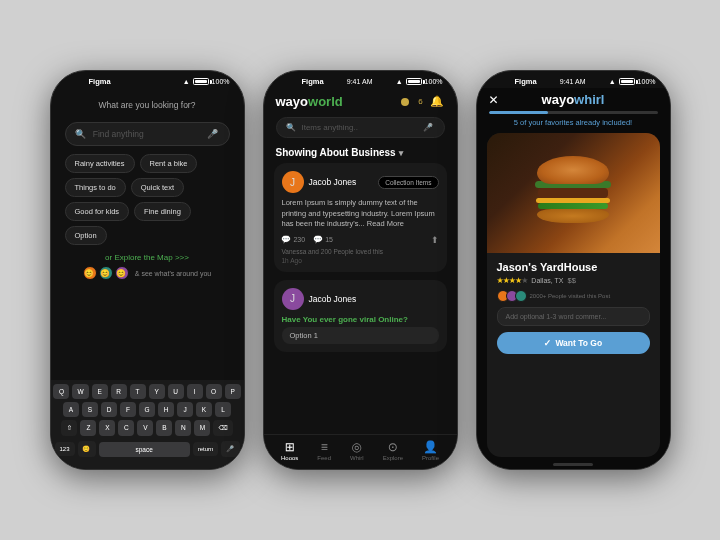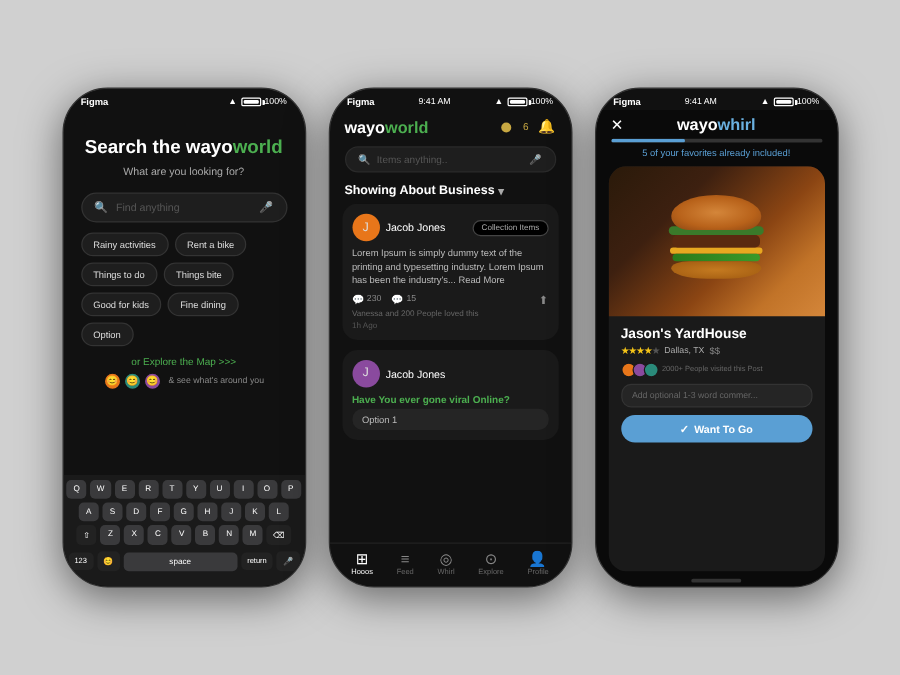--- a/index.html
+++ b/index.html
@@ -37,21 +37,21 @@
     .phone-status-bar {
       display: flex;
       justify-content: space-between;
       align-items: center;
       padding: 6px 14px 2px;
       font-size: 8px;
       color: #fff;
       flex-shrink: 0;
     }
 
-    .status-left { font-size: 7.5px; font-weight: 600; }
+    .status-left { font-size: 7.5px; font-weight: 600; margin-left: 24px; }
     .status-right { display: flex; align-items: center; gap: 3px; font-size: 7px; }
     .battery-icon {
       width: 16px; height: 7px; border: 1px solid #fff; border-radius: 1.5px;
       position: relative; display: inline-block;
     }
     .battery-icon::after {
       content: '';
       position: absolute; right: -4px; top: 50%; transform: translateY(-50%);
       width: 2px; height: 4px; background: #fff; border-radius: 0 1px 1px 0;
     }
@@ -517,34 +517,31 @@
       <span class="status-left">Figma</span>
       <span class="status-right">
         <span>▲</span>
         <span class="battery-icon">
             <span class="battery-fill"></span>
           </span>
         <span>100%</span>
       </span>
     </div>
     <div class="phone-content">
-      <div class="title-main">
-        Search the wayo<span class="highlight">world</span>
-      </div>
       <div class="subtitle">What are you looking for?</div>
       <div class="search-bar">
         <span class="search-icon-sm">🔍</span>
         <span class="placeholder-text">Find anything</span>
         <span class="mic-sm">🎤</span>
       </div>
       <div class="chips-grid">
         <div class="chip">Rainy activities</div>
         <div class="chip">Rent a bike</div>
         <div class="chip">Things to do</div>
-        <div class="chip">Things bite</div>
+        <div class="chip">Quick text</div>
         <div class="chip">Good for kids</div>
         <div class="chip">Fine dining</div>
         <div class="chip">Option</div>
       </div>
       <div class="explore-link">or Explore the Map &gt;&gt;&gt;</div>
       <div class="avatars-row">
         <span class="avatar-sm av-orange">😊</span>
         <span class="avatar-sm av-teal">😊</span>
         <span class="avatar-sm av-purple">😊</span>
         <span class="see-whats-text">&amp; see what's around you</span>

